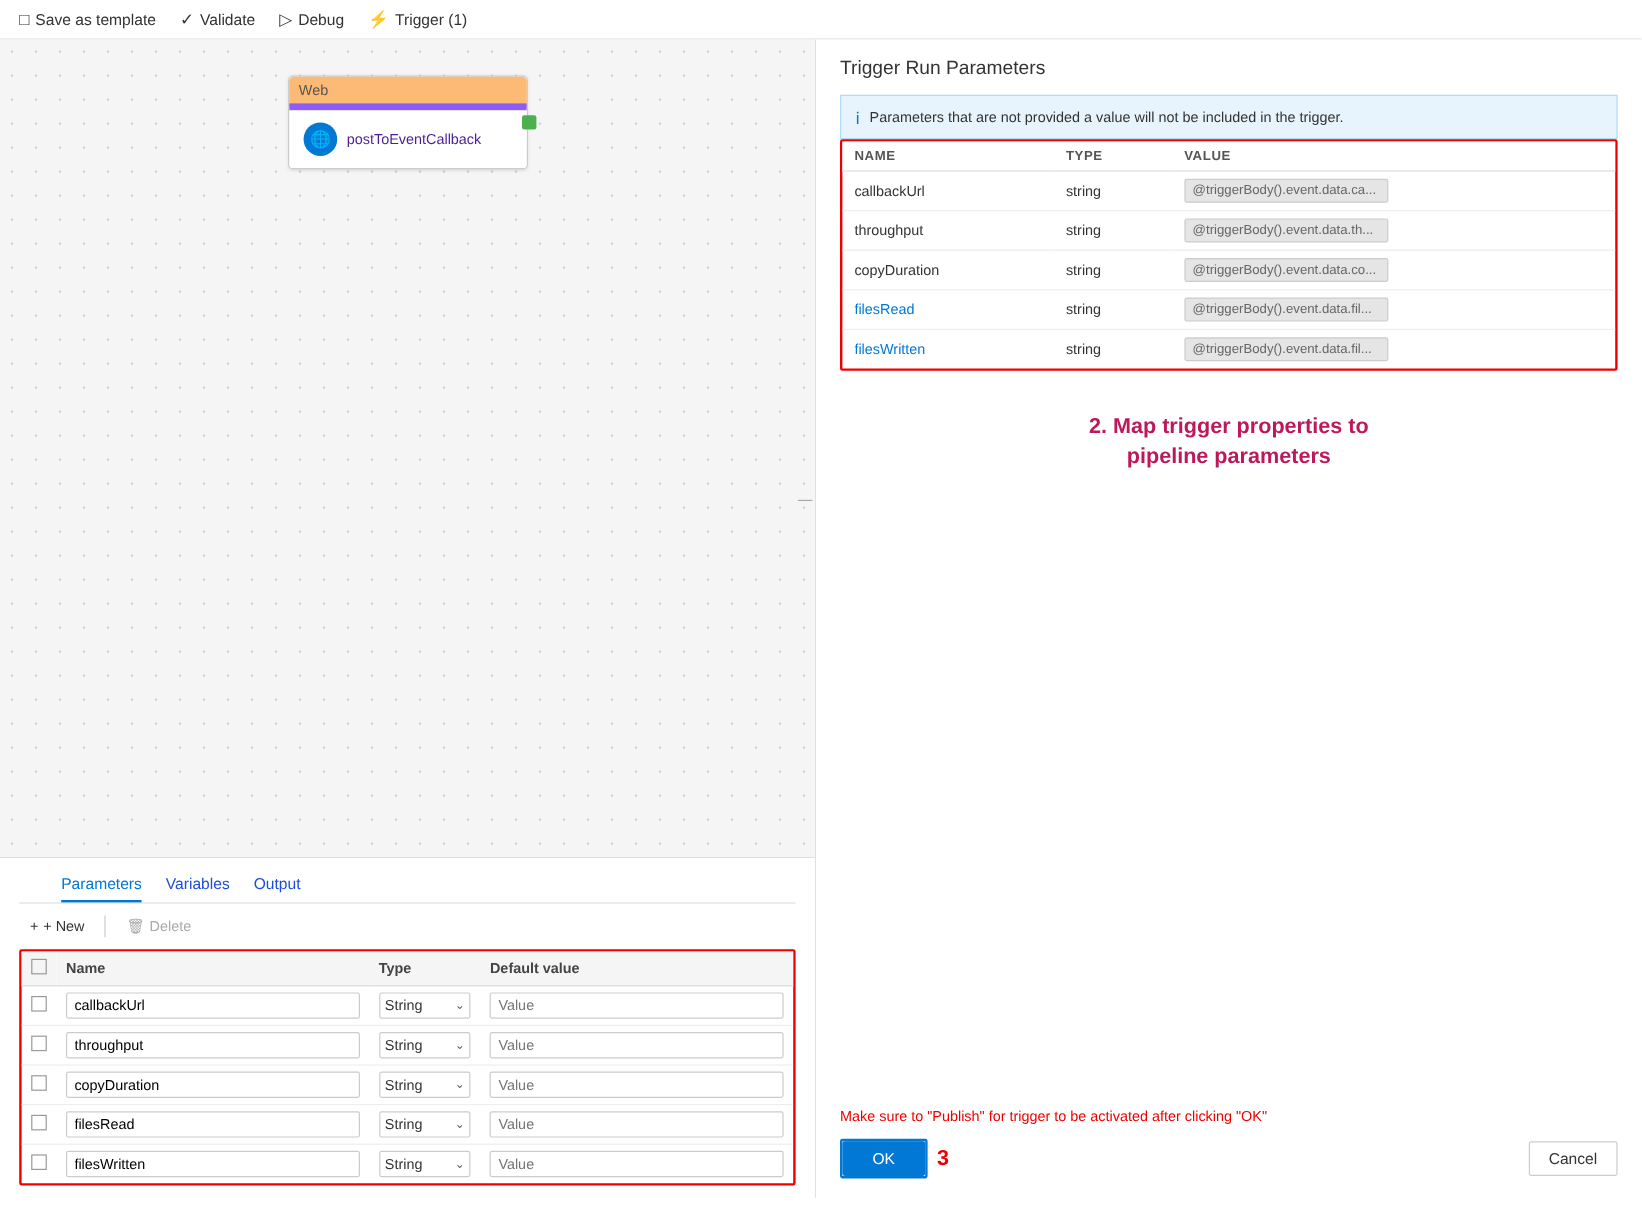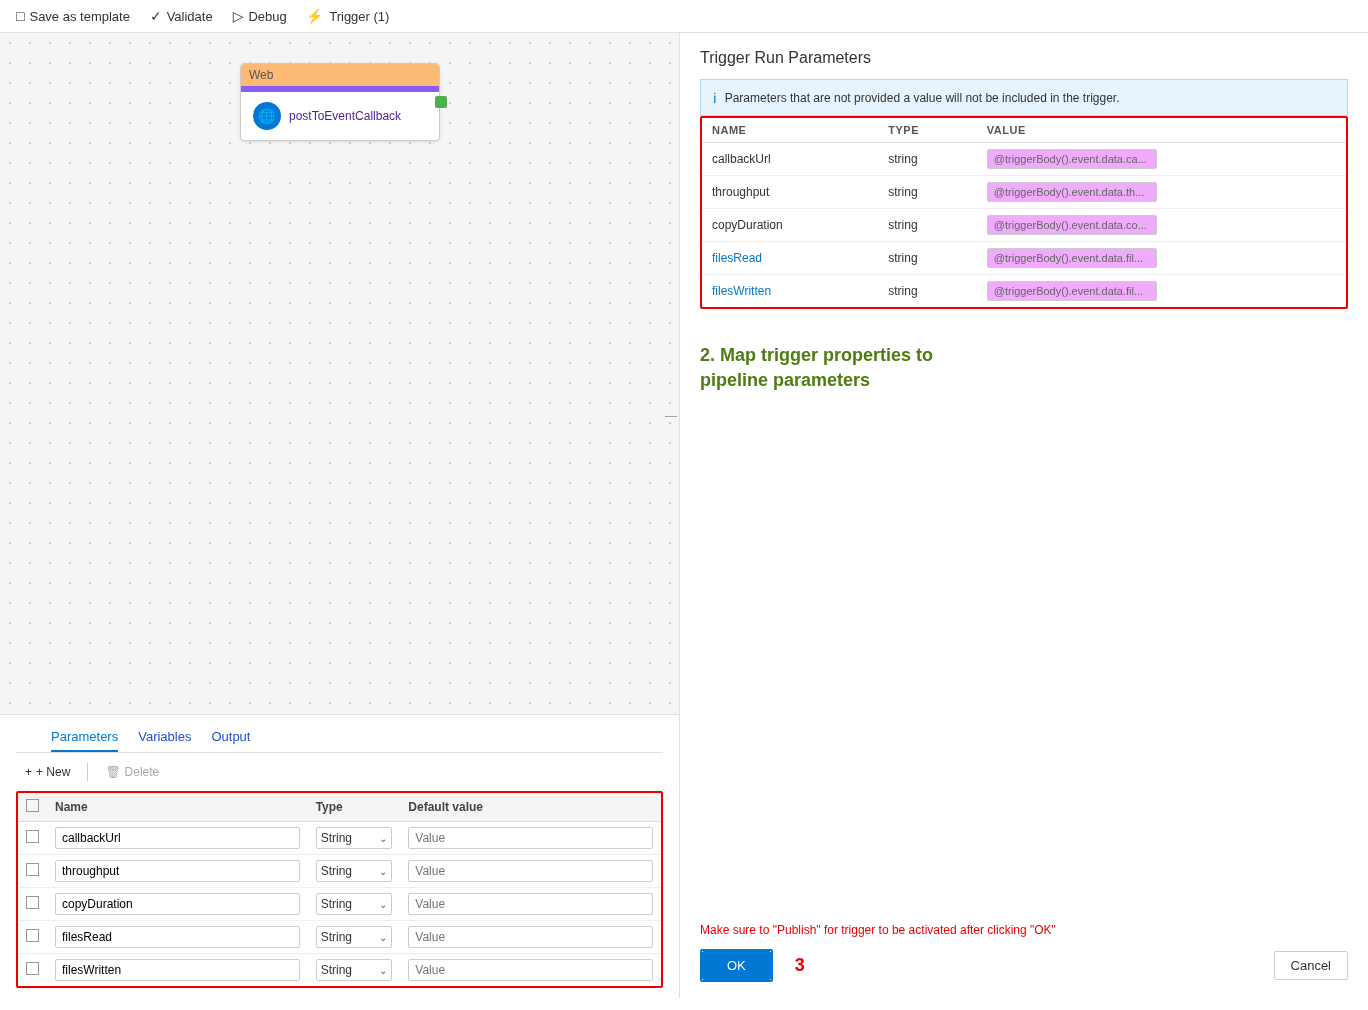--- a/index.html
+++ b/index.html
@@ -294,52 +294,53 @@
       font-size: 12px;
       color: #333;
       vertical-align: middle;
     }
     .trigger-table tr:last-child td { border-bottom: none; }
     .value-input-box {
       border: 1px solid #ccc;
       padding: 3px 6px;
       font-size: 11px;
       border-radius: 2px;
-      background: #f0abfc;
+      background: #e5e5e5;
       width: 170px;
       color: #666;
     }
     .param-name-link {
       color: #0078d4;
       cursor: pointer;
     }
 
     
     .step2-annotation {
+      text-align: center;
       font-size: 18px;
       font-weight: 600;
-      color: #4d7c0f;
+      color: #be185d;
       padding: 20px 0 10px;
       line-height: 1.4;
     }
 
     
     .right-footer {
       margin-top: auto;
       padding-top: 16px;
     }
     .publish-warning {
       font-size: 12px;
       color: #e00;
       margin-bottom: 12px;
     }
     .footer-buttons {
       display: flex;
       align-items: center;
-      gap: 14px;
+      gap: 0;
     }
     .step3-label {
       font-size: 18px;
       font-weight: 600;
       color: #e00;
       margin-left: 8px;
     }
     .ok-button {
       background: #0078d4;
       color: #fff;

